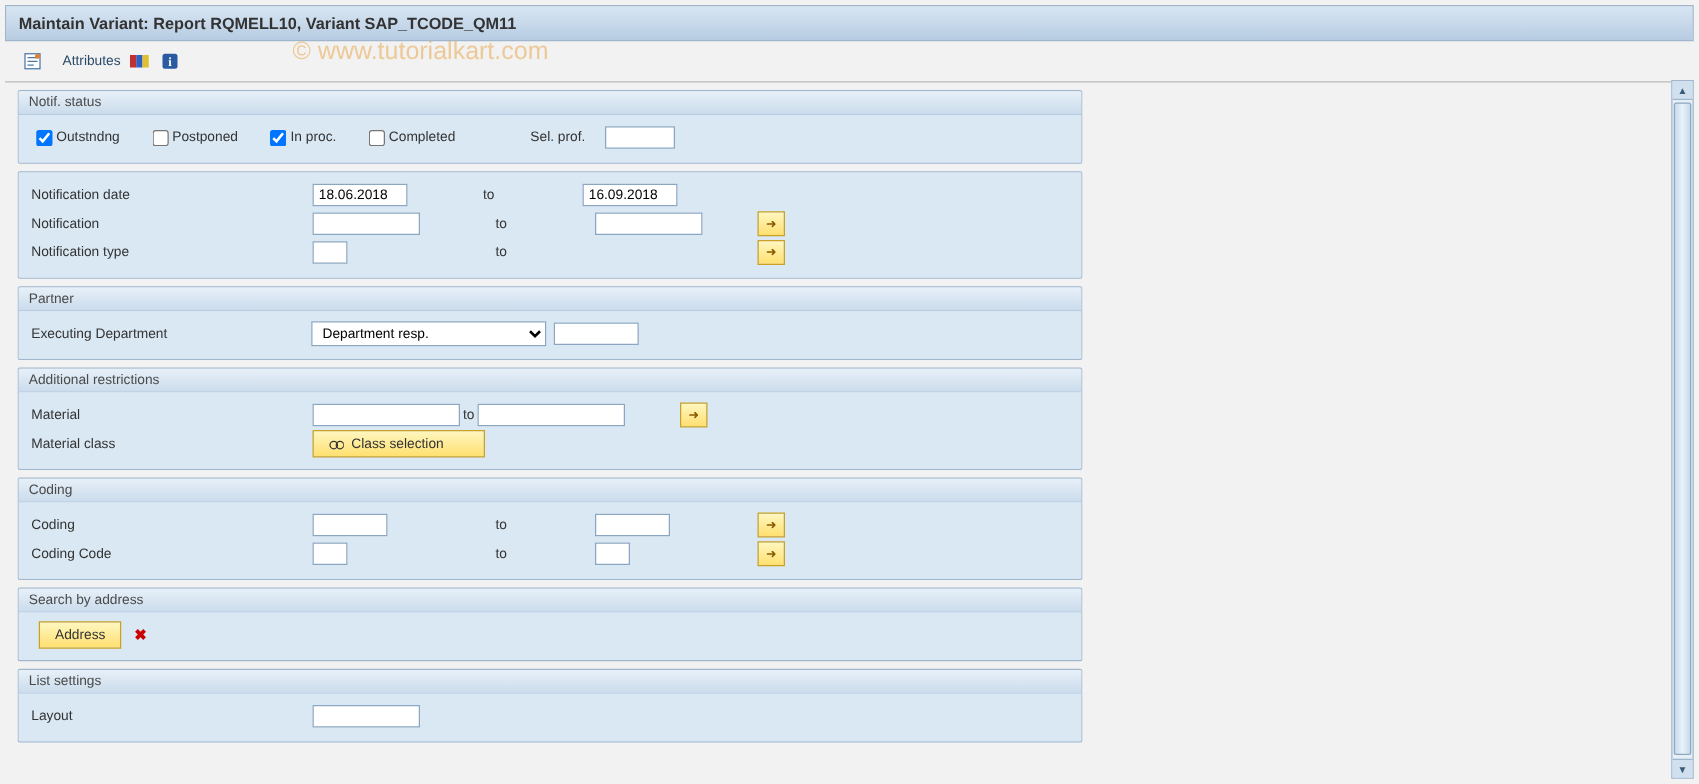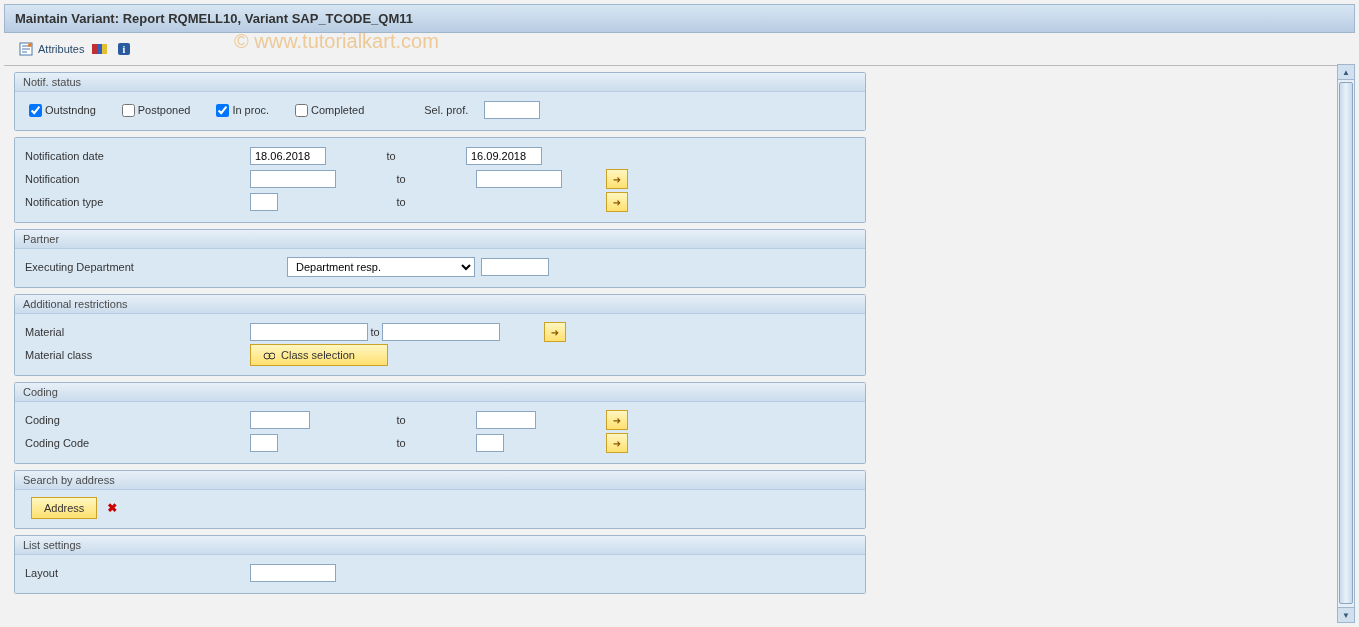--- a/index.html
+++ b/index.html
@@ -22,21 +22,21 @@
   }
   .toolbar {
     margin: 0 4px;
     padding: 4px 14px 8px;
     display: flex;
     align-items: center;
     gap: 8px;
     border-bottom: 1px solid #bbb;
   }
   .toolbar .attr-btn {
-    display: inline-flex; align-items: center; gap: 4px;
+    display: inline-flex; align-items: center; gap: 16px;
     color: #2a4a6a; cursor: pointer; font-size: 11px;
   }
   .toolbar .icon-box { width: 16px; height: 16px; display:inline-flex; align-items:center; justify-content:center;}
   .content {
     position: relative;
     margin: 6px 10px 6px 14px;
     height: 560px;
   }
   .scroll-area {
     position: absolute;
@@ -222,21 +222,21 @@
         <span style="width:130px"></span>
         <span class="arrow-btn">➜</span>
       </div>
     </div>
   </div>
 
   <div class="group">
     <div class="group-header">Partner</div>
     <div class="group-body">
       <div class="row">
-        <span class="label-col" style="width:262px">Executing Department</span>
+        <span class="label-col" style="width:224px">Executing Department</span>
         <select class="sel"><option>Department resp.</option></select>
         <span style="width:6px"></span>
         <input class="txt w-partval" value="" style="">
       </div>
     </div>
   </div>
 
   <div class="group">
     <div class="group-header">Additional restrictions</div>
     <div class="group-body">

